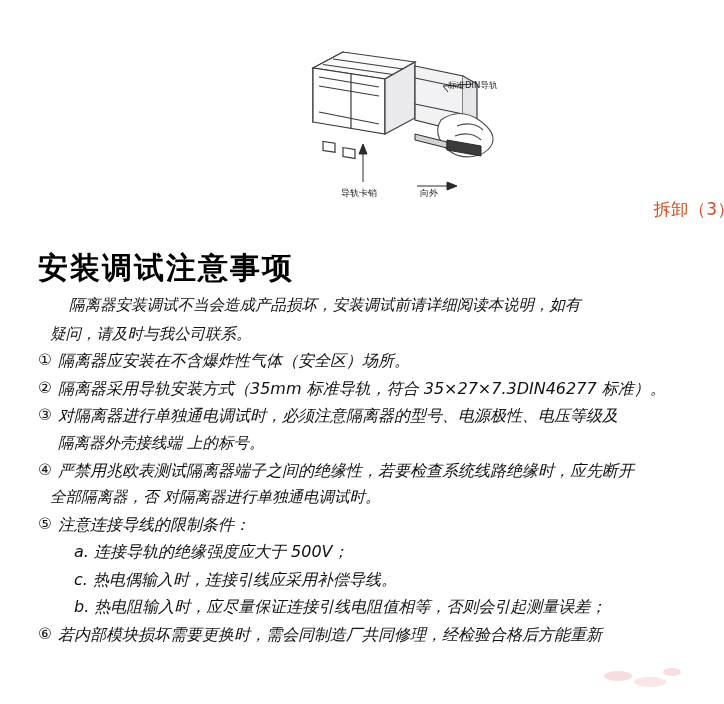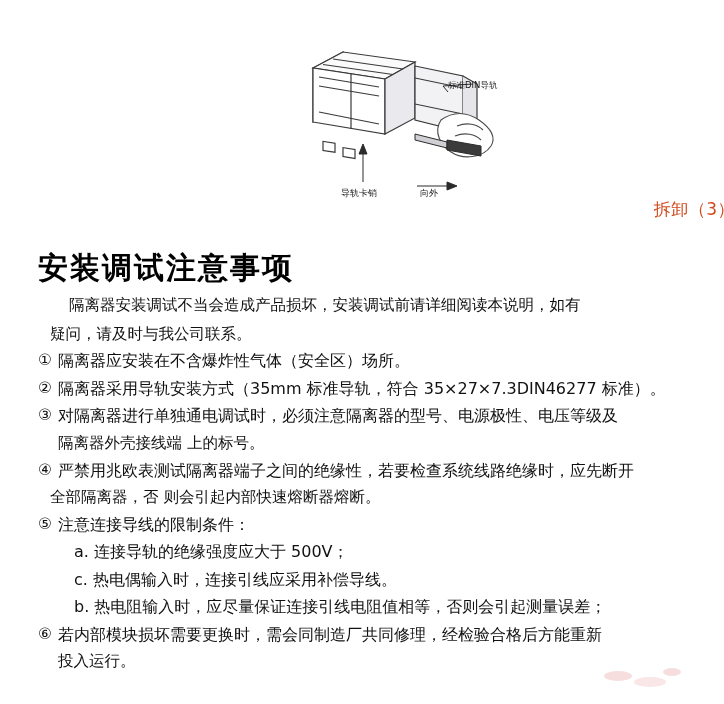--- a/index.html
+++ b/index.html
@@ -52,20 +52,21 @@
     color: #000000;
     line-height: 1.2;
   }
 
   
   .body-block {
     margin: 0 30px 0 38px;
     font-size: 15.5px;
     line-height: 1.72;
     color: #111111;
+    font-style: italic;
   }
   .para {
     text-indent: 2em;
     margin: 0 0 2px 0;
   }
   .item {
     display: flex;
     align-items: flex-start;
     margin: 0;
   }
@@ -194,35 +195,34 @@
     <div class="item">
       <span class="marker">③</span>
       <span class="item-text">对隔离器进行单独通电调试时，必须注意隔离器的型号、电源极性、电压等级及</span>
     </div>
     <div class="cont">隔离器外壳接线端 上的标号。</div>
 
     <div class="item">
       <span class="marker">④</span>
       <span class="item-text">严禁用兆欧表测试隔离器端子之间的绝缘性，若要检查系统线路绝缘时，应先断开</span>
     </div>
-    <div class="cont nohang">全部隔离器，否 则会引起内部快速熔断器熔断。</div>
+    <div class="cont nohang">全部隔离器，否 对隔离器进行单独通电调试时。</div>
 
     <div class="item">
       <span class="marker">⑤</span>
       <span class="item-text">注意连接导线的限制条件：</span>
     </div>
     <div class="sub-item">a. 连接导轨的绝缘强度应大于 500V；</div>
     <div class="sub-item">c. 热电偶输入时，连接引线应采用补偿导线。</div>
     <div class="sub-item">b. 热电阻输入时，应尽量保证连接引线电阻值相等，否则会引起测量误差；</div>
 
     <div class="item">
       <span class="marker">⑥</span>
       <span class="item-text">若内部模块损坏需要更换时，需会同制造厂共同修理，经检验合格后方能重新</span>
     </div>
-    <div class="cont">投入运行。</div>
 
   </div>
 
   <svg class="watermark" viewBox="0 0 90 36">
     <ellipse cx="20" cy="16" rx="14" ry="5" fill="#f7dede"></ellipse>
     <ellipse cx="52" cy="22" rx="16" ry="5" fill="#f9e6e6"></ellipse>
     <ellipse cx="74" cy="12" rx="9" ry="4" fill="#f7dede"></ellipse>
   </svg>
 
 </div>

